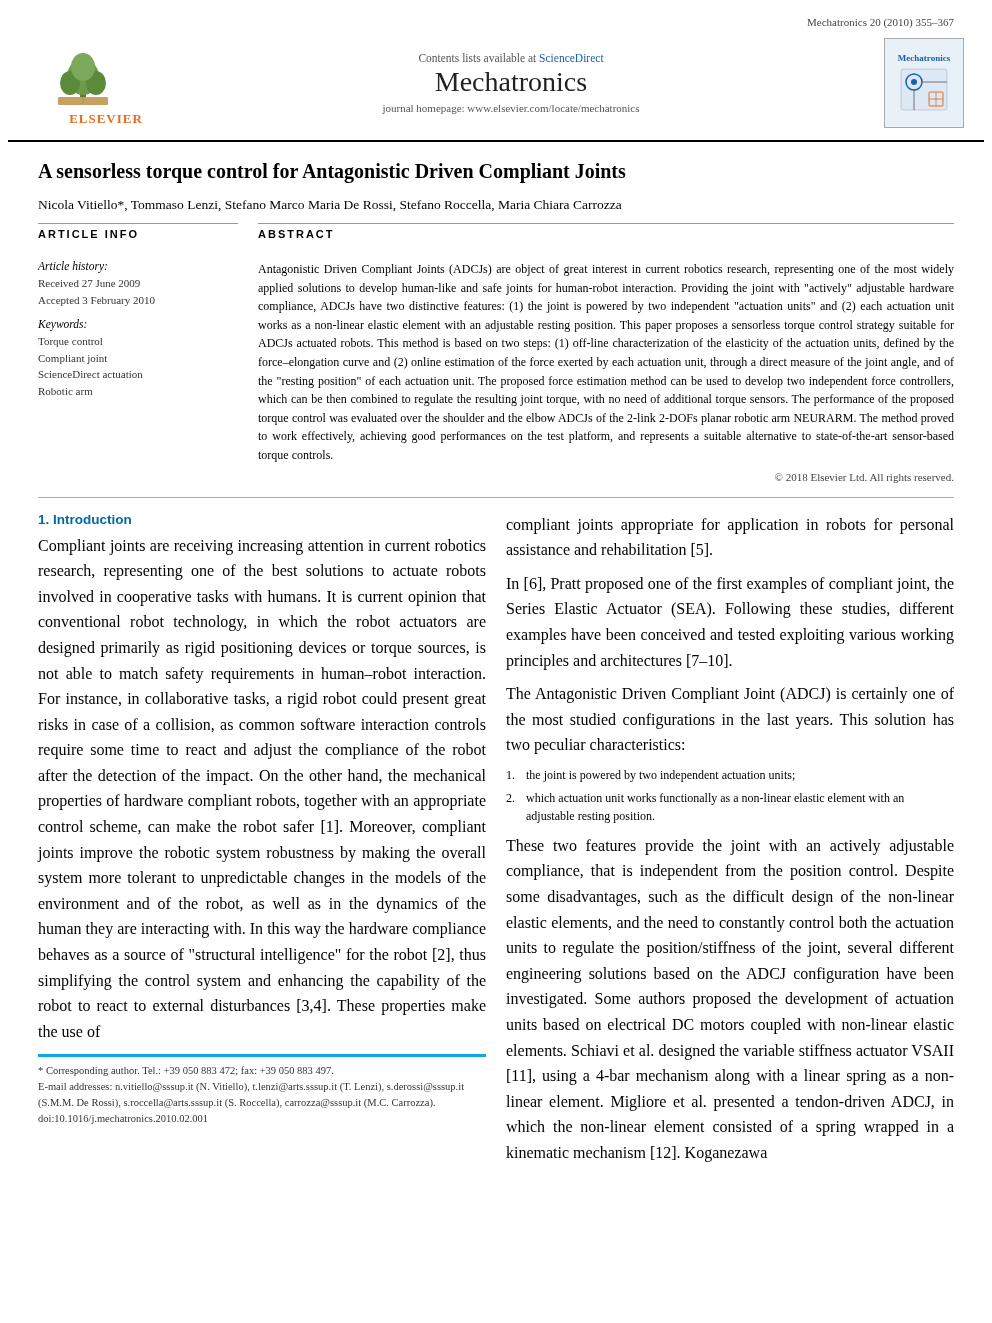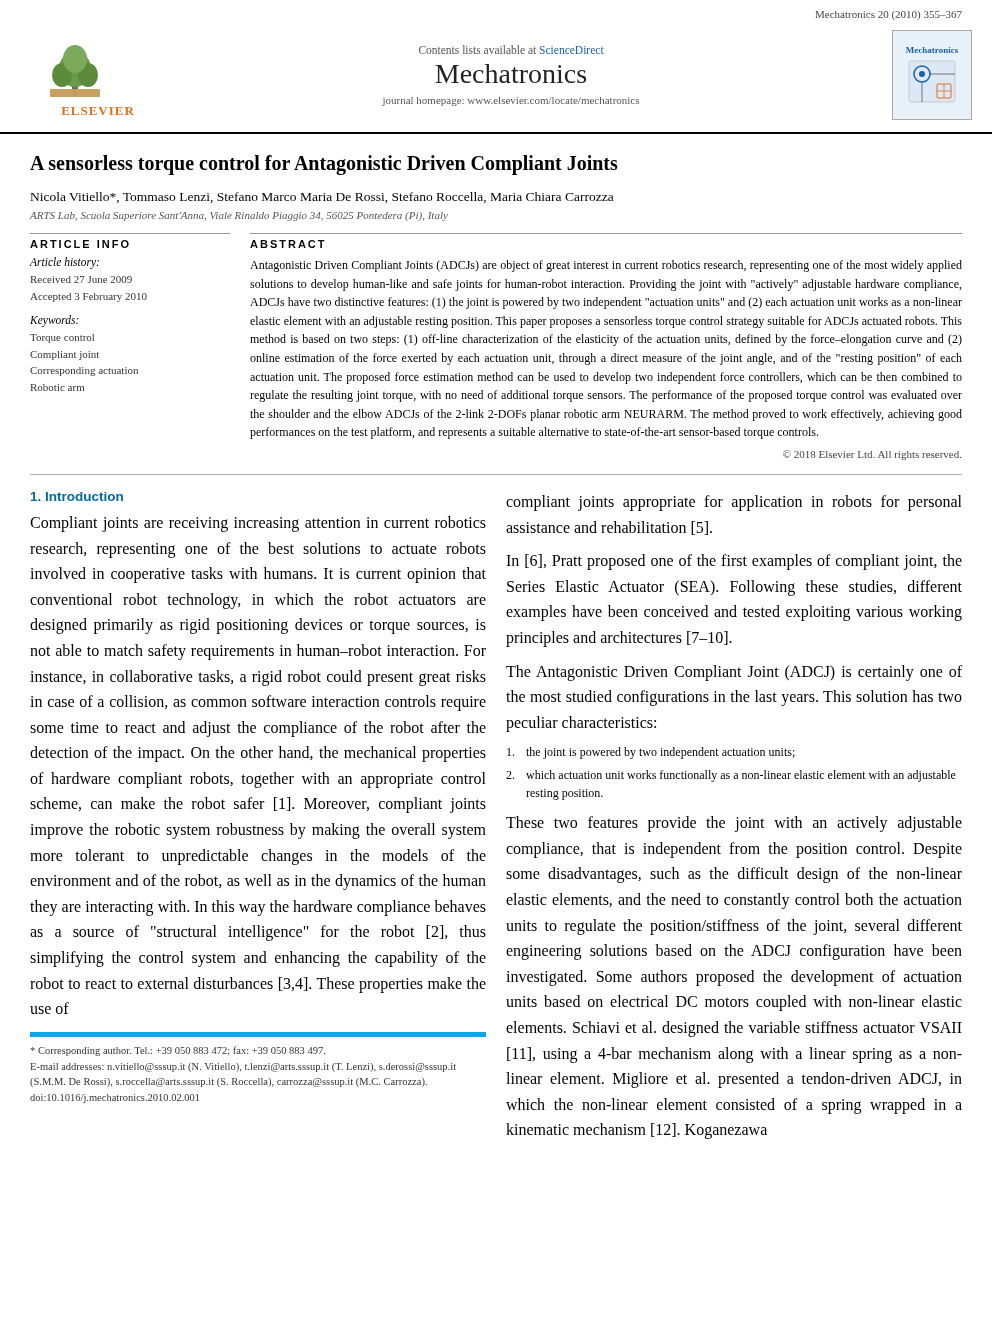--- a/index.html
+++ b/index.html
@@ -8,21 +8,21 @@
       font-family: "Times New Roman", Times, serif;
       font-size: 13px;
       color: #000;
       width: 992px;
       min-height: 1323px;
     }
     .page-container {
       width: 992px;
       min-height: 1323px;
       background: #fff;
-      padding: 0;
+      padding: 8px;
     }
     
     .journal-header {
       padding: 8px 20px 6px 20px;
       text-align: center;
       border-bottom: 2px solid #000;
     }
     .journal-meta-top {
       font-size: 11px;
       color: #444;
@@ -125,21 +125,21 @@
     }
     .col-right {
       flex: 1;
     }
     .section-label {
       font-size: 11px;
       letter-spacing: 2px;
       font-family: Arial, sans-serif;
       font-weight: bold;
       color: #000;
-      margin-bottom: 6px;
+      margin-bottom: 20px;
       border-top: 1px solid #999;
       padding-top: 4px;
     }
     .article-info-section {
       margin-bottom: 10px;
     }
     .info-sub-label {
       font-style: italic;
       font-size: 11.5px;
       margin-bottom: 3px;
@@ -188,21 +188,21 @@
       font-family: Arial, sans-serif;
     }
     .body-text {
       font-size: 16px;
       color: #000;
       line-height: 1.6;
       text-align: justify;
       margin-bottom: 8px;
     }
     .footnote-line {
-      border-top: 5px solid #0ea5e9;
+      border-top: 3px solid #0ea5e9;
       padding-top: 6px;
       font-size: 10.5px;
       color: #333;
       margin-top: 10px;
       line-height: 1.5;
     }
     .footnote-text {
       font-size: 10.5px;
       color: #333;
       line-height: 1.5;
@@ -274,36 +274,35 @@
             </svg>
           </div>
         </div>
       </div>
     </div>
   </div>
 
   <div class="article-body">
     <div class="article-title">A sensorless torque control for Antagonistic Driven Compliant Joints</div>
     <div class="article-authors">Nicola Vitiello*, Tommaso Lenzi, Stefano Marco Maria De Rossi, Stefano Roccella, Maria Chiara Carrozza</div>
-    <div class="article-affiliation">ARTS Lab, Scuola Superiore Sant'Anna, Viale Rinaldo Piaggio 34, 56025 Pontedera (Pi), Italy</div>
 
     <div class="two-col">
 
       <div class="col-left">
         <div class="section-label">ARTICLE INFO</div>
         <div class="article-info-section">
           <div class="info-sub-label">Article history:</div>
           <div class="info-text">Received 27 June 2009</div>
           <div class="info-text">Accepted 3 February 2010</div>
         </div>
         <div class="article-info-section">
           <div class="info-sub-label">Keywords:</div>
           <div class="info-text">Torque control</div>
           <div class="info-text">Compliant joint</div>
-          <div class="info-text">Corresponding actuation</div>
+          <div class="info-text">ScienceDirect actuation</div>
           <div class="info-text">Robotic arm</div>
         </div>
       </div>
 
       <div class="col-right">
         <div class="section-label">ABSTRACT</div>
         <div class="abstract-text">Antagonistic Driven Compliant Joints (ADCJs) are object of great interest in current robotics research, representing one of the most widely applied solutions to develop human-like and safe joints for human-robot interaction. Providing the joint with "actively" adjustable hardware compliance, ADCJs have two distinctive features: (1) the joint is powered by two independent "actuation units" and (2) each actuation unit works as a non-linear elastic element with an adjustable resting position. This paper proposes a sensorless torque control strategy suitable for ADCJs actuated robots. This method is based on two steps: (1) off-line characterization of the elasticity of the actuation units, defined by the force–elongation curve and (2) online estimation of the force exerted by each actuation unit, through a direct measure of the joint angle, and of the "resting position" of each actuation unit. The proposed force estimation method can be used to develop two independent force controllers, which can be then combined to regulate the resulting joint torque, with no need of additional torque sensors. The performance of the proposed torque control was evaluated over the shoulder and the elbow ADCJs of the 2-link 2-DOFs planar robotic arm NEURARM. The method proved to work effectively, achieving good performances on the test platform, and represents a suitable alternative to state-of-the-art sensor-based torque controls.</div>
         <div class="copyright-line">© 2018 Elsevier Ltd. All rights reserved.</div>
       </div>
     </div>

